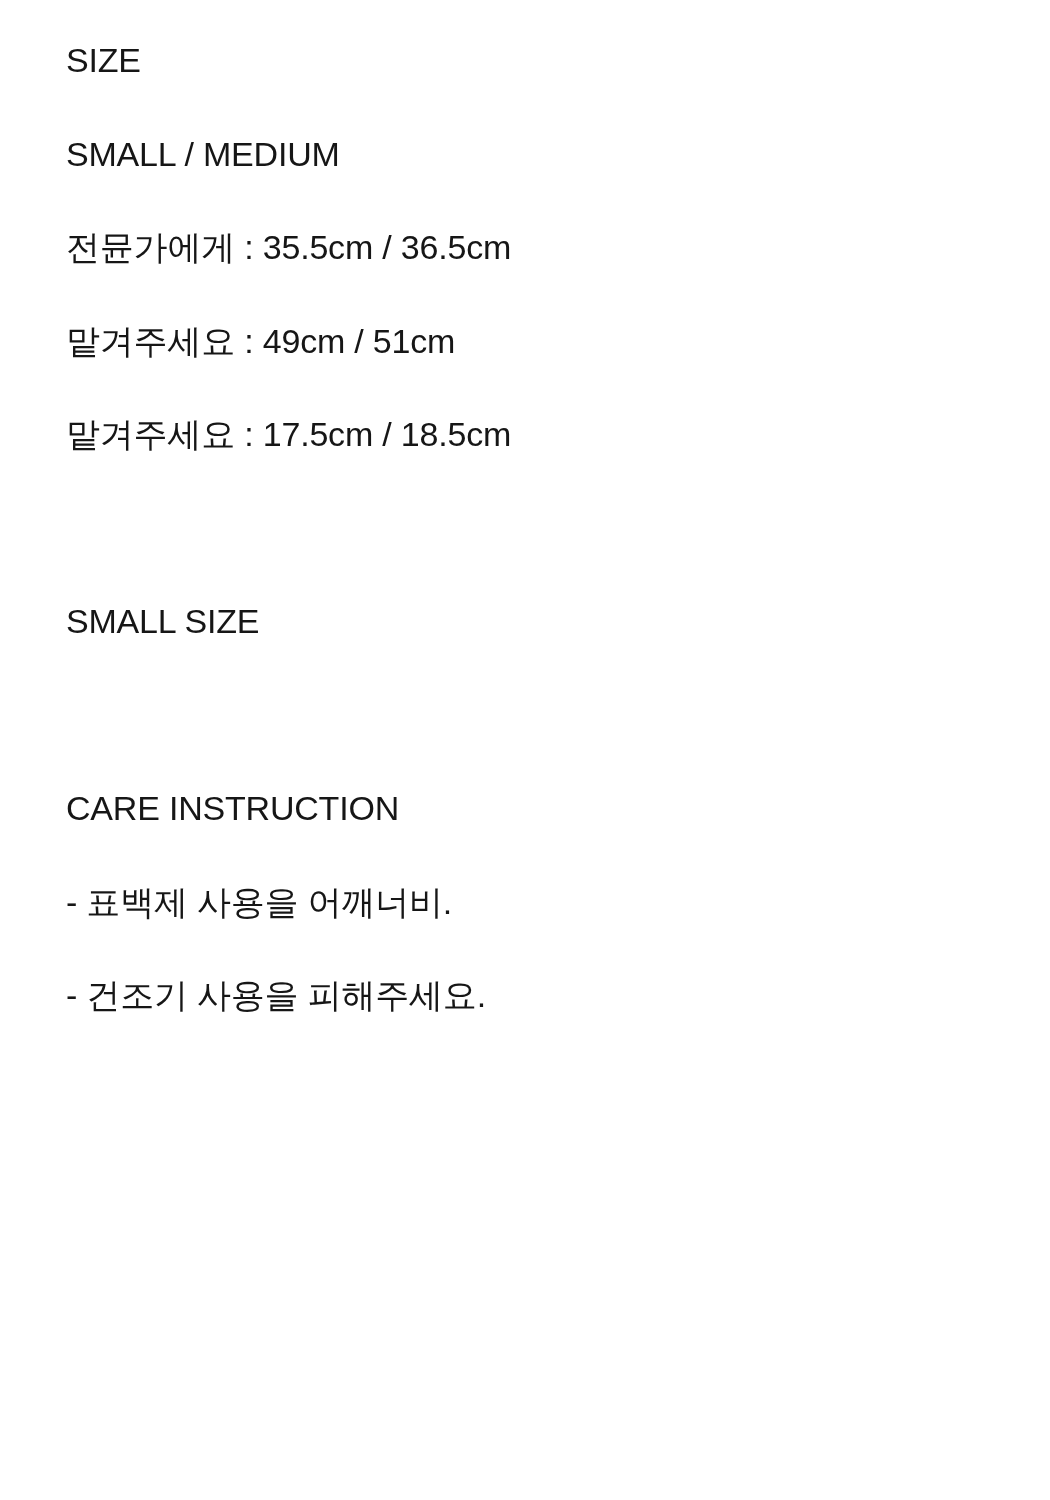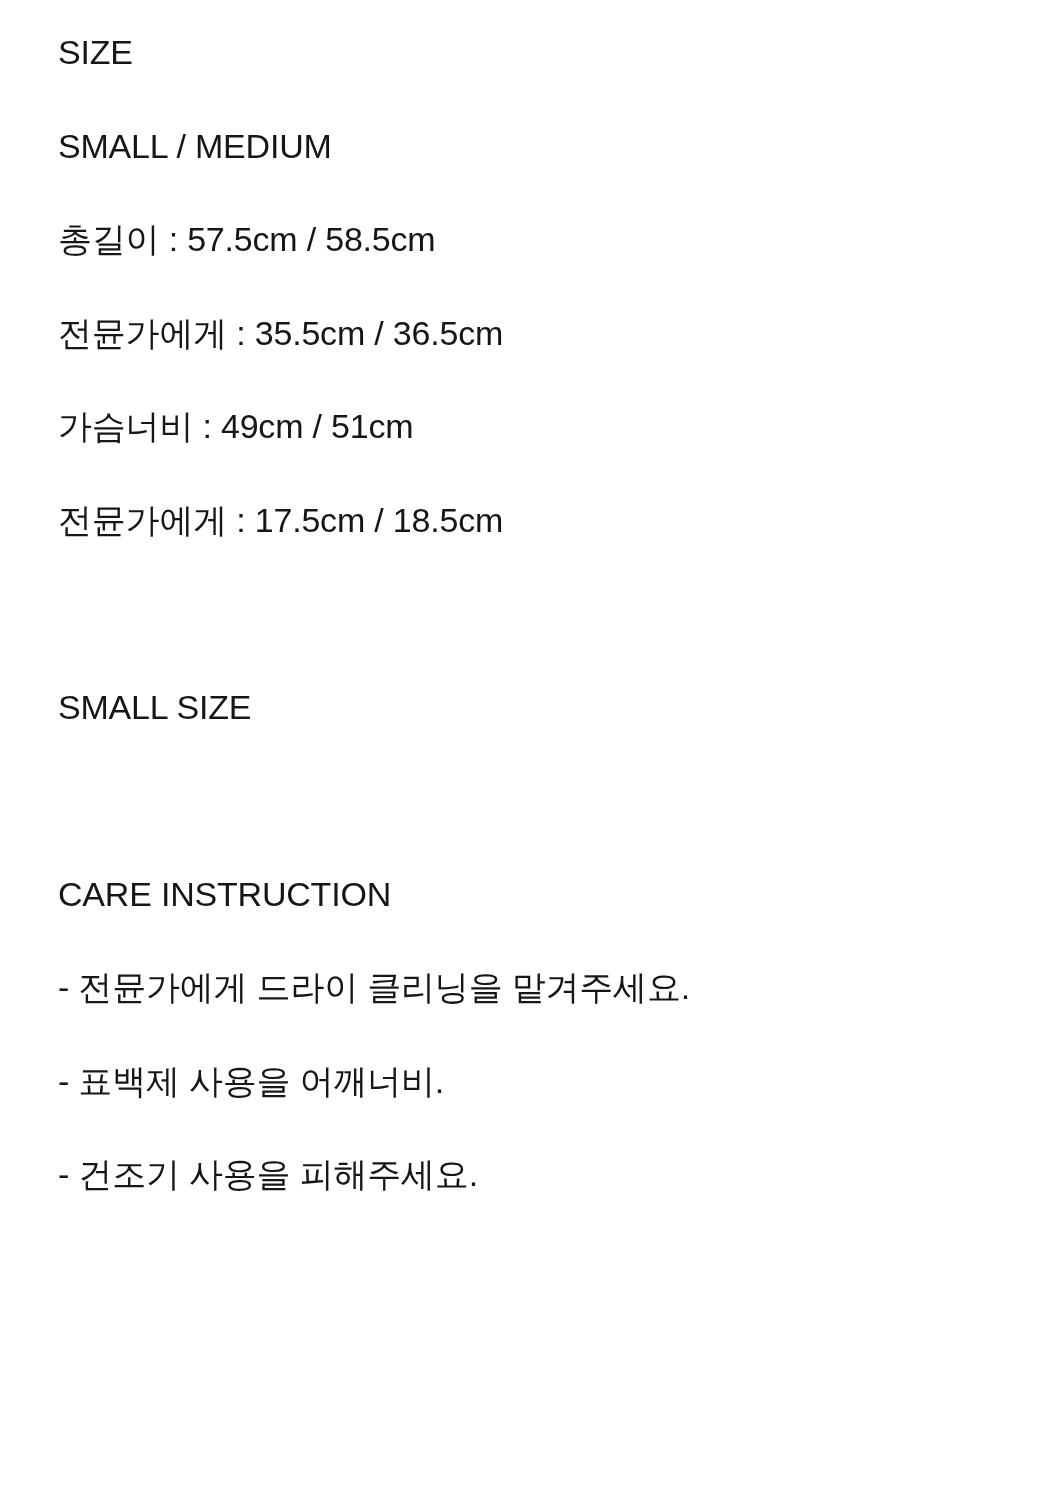--- a/index.html
+++ b/index.html
@@ -23,41 +23,39 @@
   .line {
     margin: 0;
     height: 93.5px;
     line-height: 93.5px;
     font-size: 34px;
     font-weight: 400;
     letter-spacing: -0.2px;
     color: #161616;
     white-space: pre;
   }
-  section { margin: 0; padding: 0; }
+  section { margin: 8px; padding: 0; }
   section + section { margin-top: 93.5px; }
 </style>
 </head>
 <body>
 
 <div class="page">
 
   <section>
     <p class="line">SIZE</p>
     <p class="line">SMALL / MEDIUM</p>
-    <p class="line">총길이 : 57.5cm / 58.5cm</p>
     <p class="line">전뮨가에게 : 35.5cm / 36.5cm</p>
-    <p class="line">가슴너비 : 49cm / 51cm</p>
-    <p class="line">전뮨가에게 : 17.5cm / 18.5cm</p>
+    <p class="line">맡겨주세요 : 49cm / 51cm</p>
+    <p class="line">맡겨주세요 : 17.5cm / 18.5cm</p>
   </section>
 
   <section>
     <p class="line">SMALL SIZE</p>
   </section>
 
   <section>
     <p class="line">CARE INSTRUCTION</p>
-    <p class="line">- 전뮨가에게 드라이 클리닝을 맡겨주세요.</p>
     <p class="line">- 표백제 사용을 어깨너비.</p>
     <p class="line">- 건조기 사용을 피해주세요.</p>
   </section>
 
 </div>
 
 </body></html>

